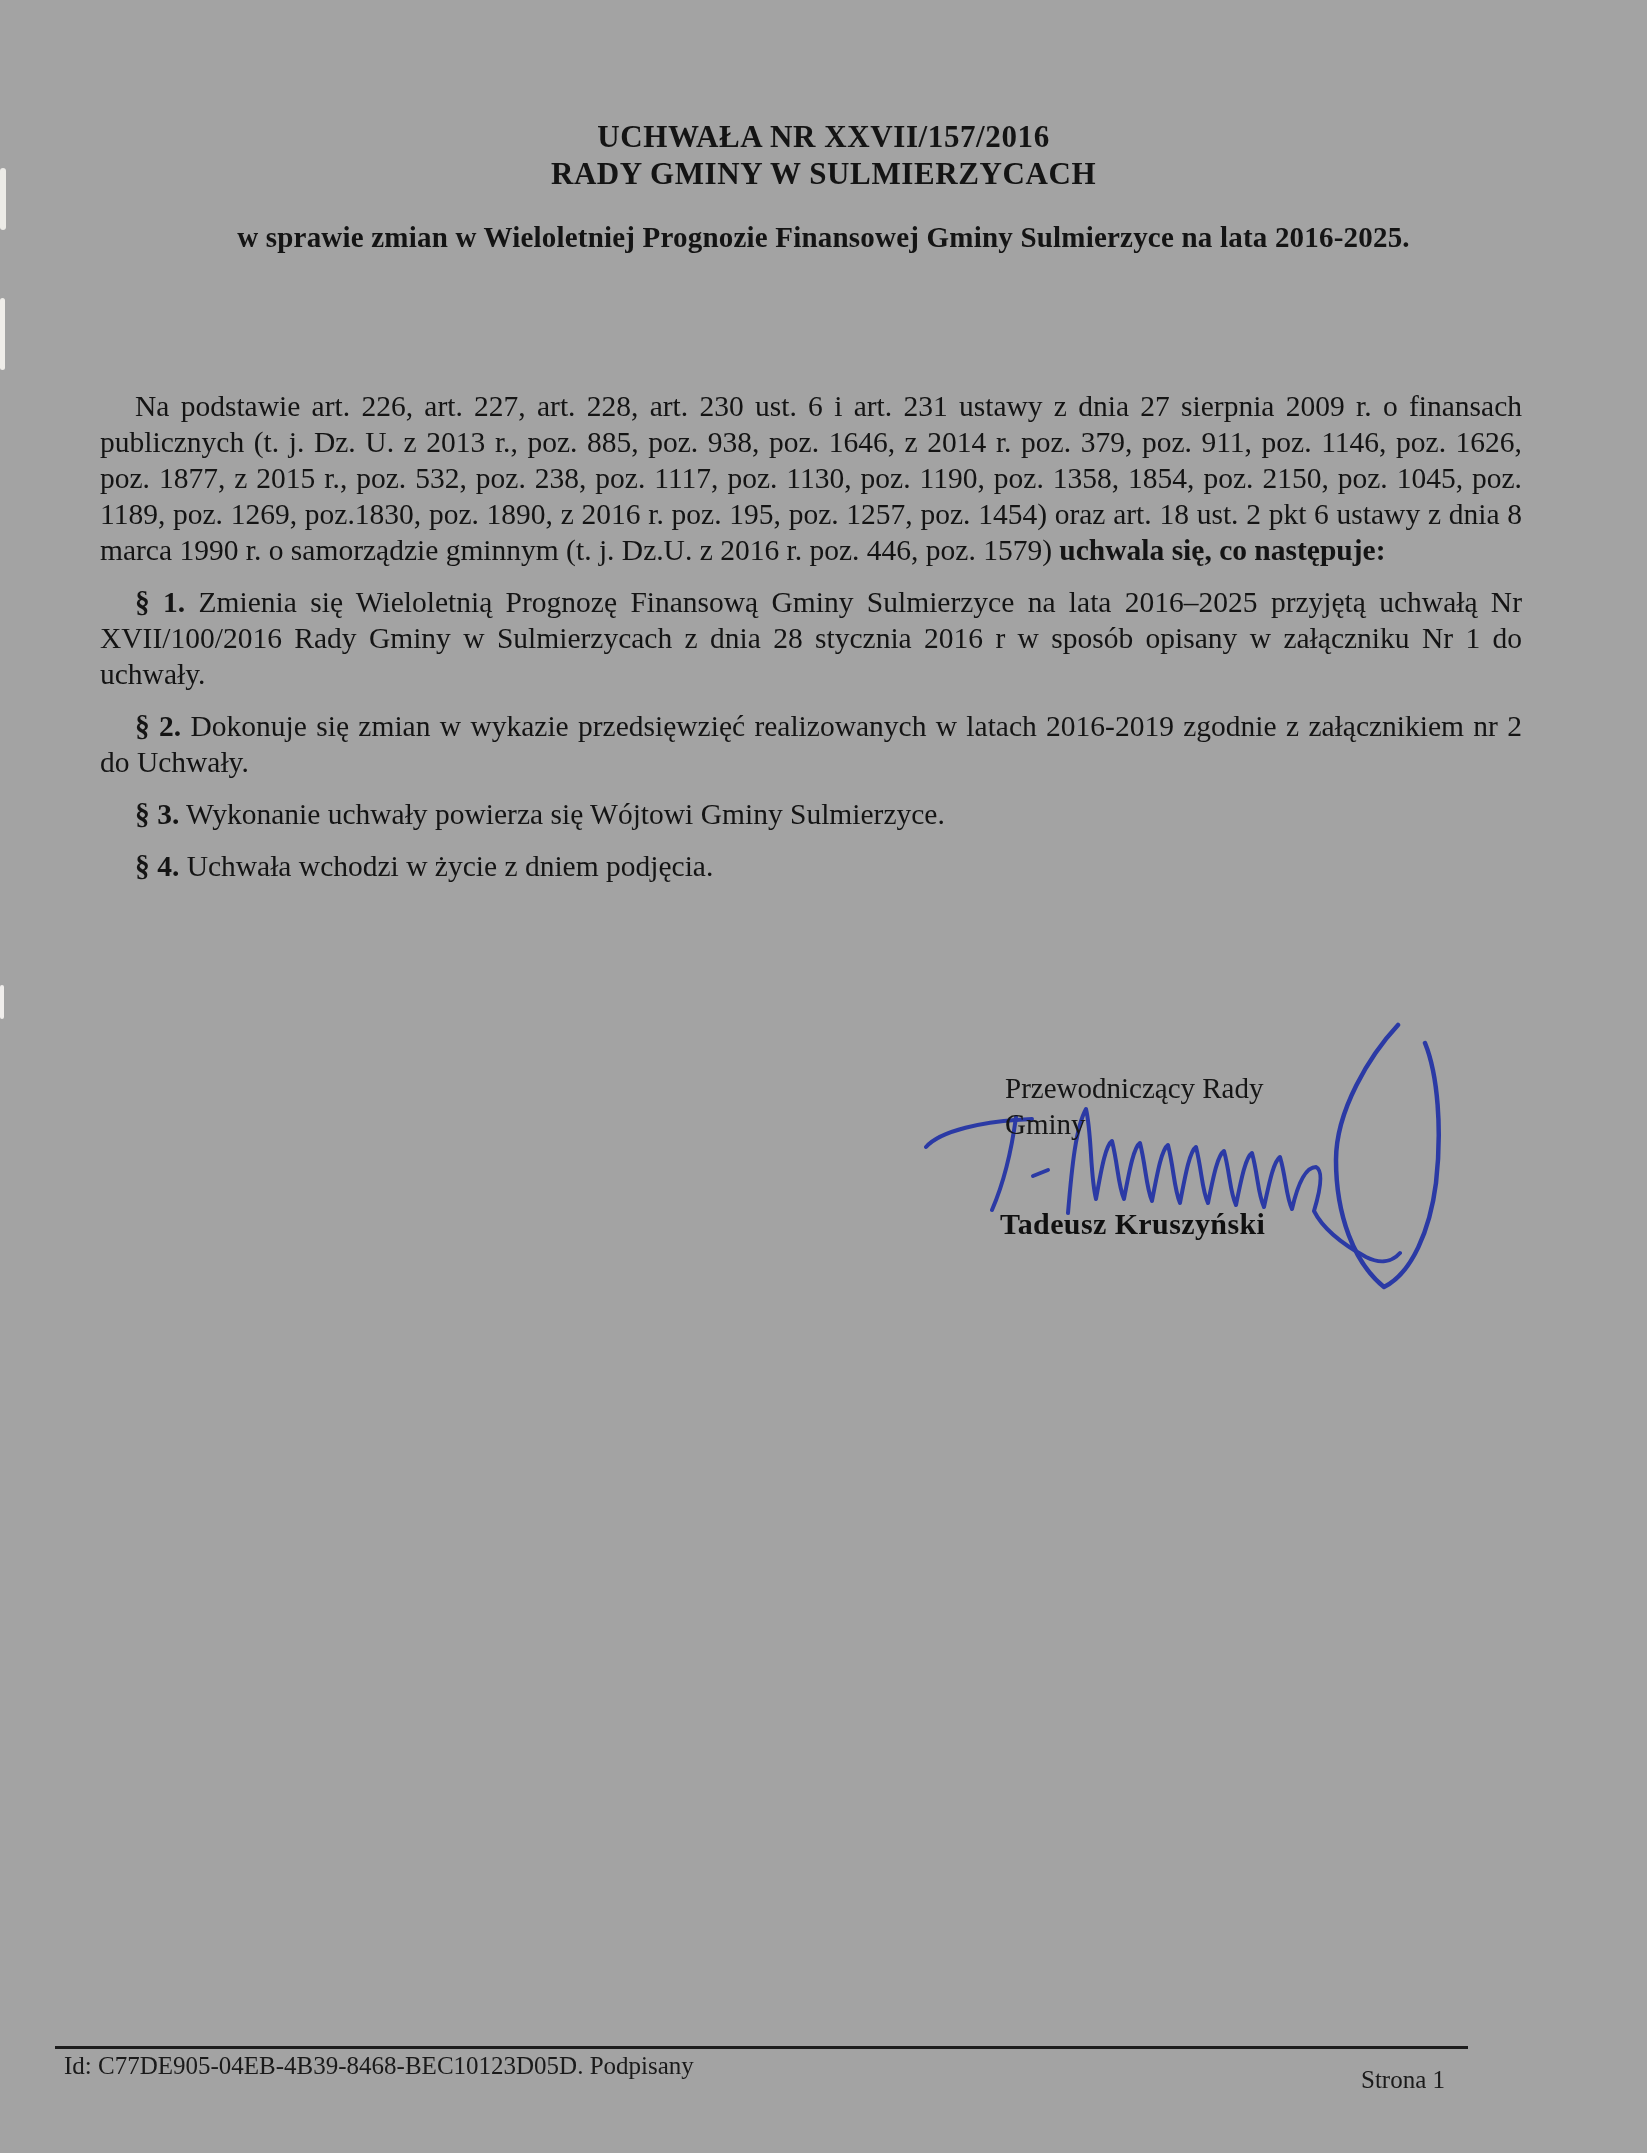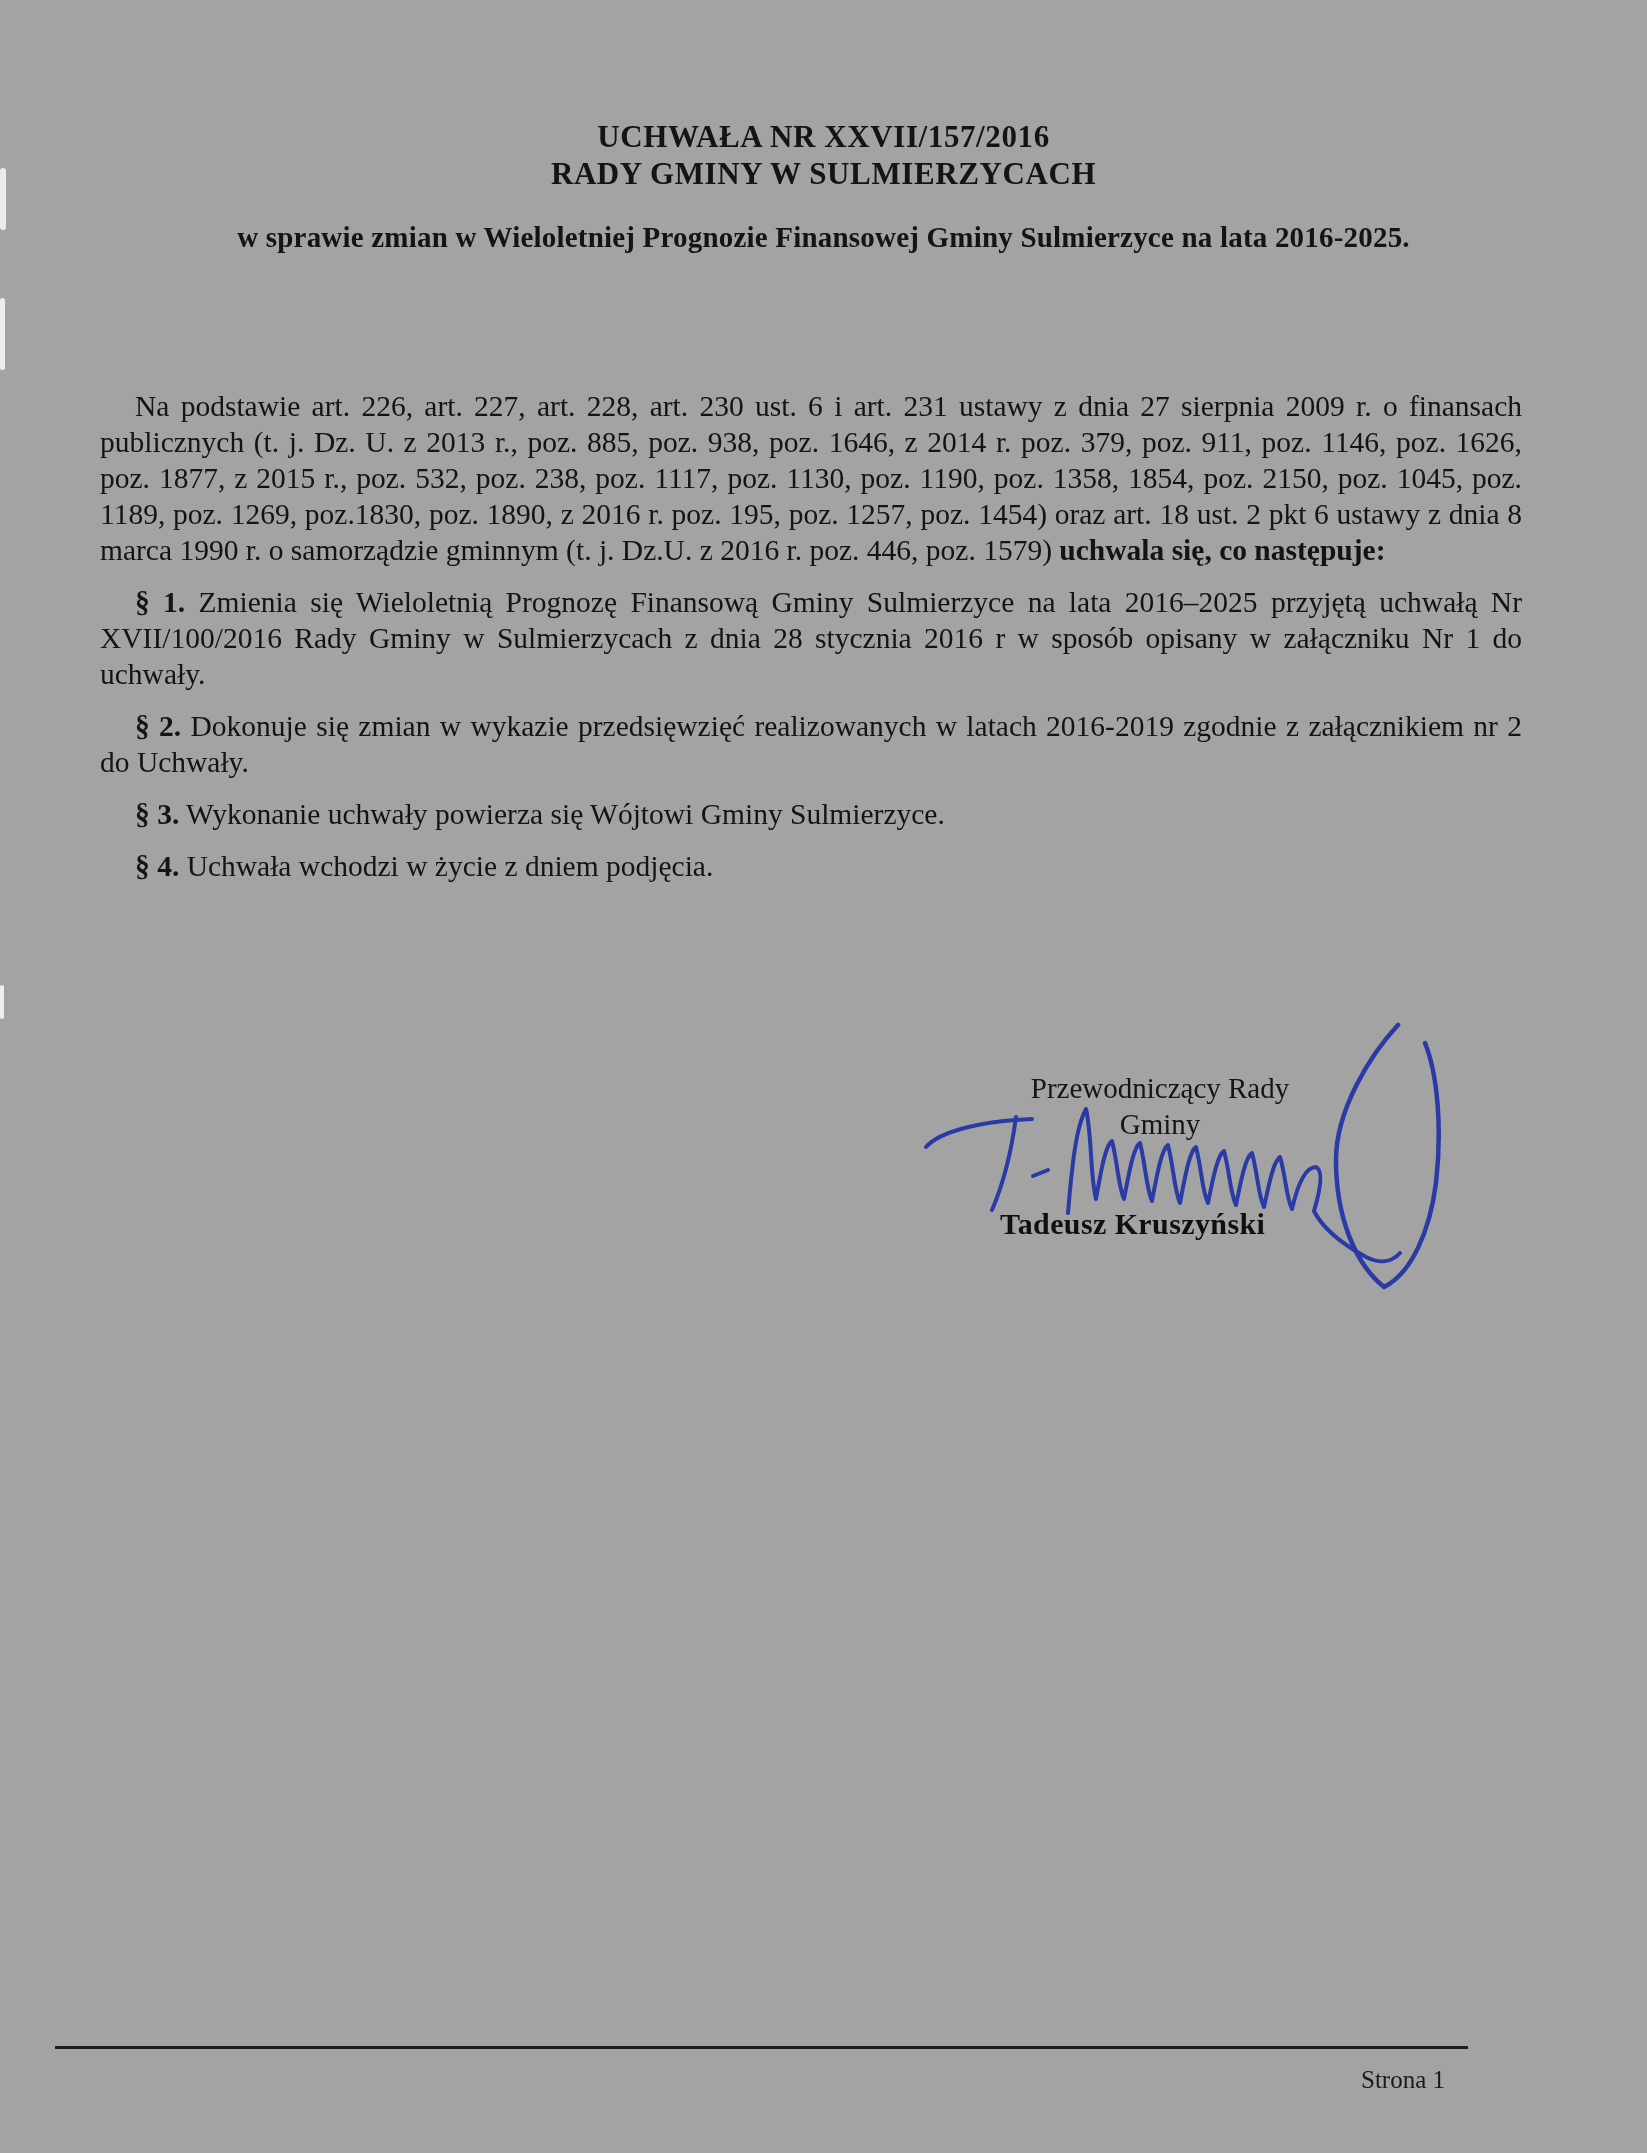--- a/index.html
+++ b/index.html
@@ -24,21 +24,21 @@
     font-size:29.5px; line-height:36px; text-align:justify;
   }
   .doc-body p { margin:0; text-indent:35px; }
   .doc-body p + p { margin-top:16px; }
   .doc-body b { font-weight:bold; }
 
   
   .sig-block { position:absolute; left:920px; top:1015px; width:545px; height:295px; }
   .sig-role {
     position:absolute; left:85px; top:55px; width:310px;
-    text-align:center; font-size:29px; line-height:36px; color:#161616;
+    font-size:29px; line-height:36px; color:#161616;
   }
   .sig-ink { position:absolute; left:0; top:0; width:545px; height:295px; }
   .sig-name {
     position:absolute; left:80px; top:192px; width:310px;
     text-align:left; font-size:30px; font-weight:bold; letter-spacing:0.4px; color:#101010;
   }
 
   
   .footer-rule { position:absolute; left:55px; top:2046px; width:1413px; height:3px; background:#1d1d1d; }
   .footer-id   { position:absolute; left:64px;  top:2052px; font-size:25px; color:#1a1a1a; }
@@ -106,15 +106,16 @@
            C 460 249, 472 247, 480 238"></path>
     </svg>
     <div class="sig-role">
       <div>Przewodniczący Rady</div>
       <div>Gminy</div>
     </div>
     <div class="sig-name">Tadeusz Kruszyński</div>
   </div>
 
   <div class="footer-rule"></div>
+  <div class="footer-id">Id: C77DE905-04EB-4B39-8468-BEC10123D05D. Podpisany</div>
   <div class="footer-page">Strona 1</div>
 
 </div>
 
 </body></html>

